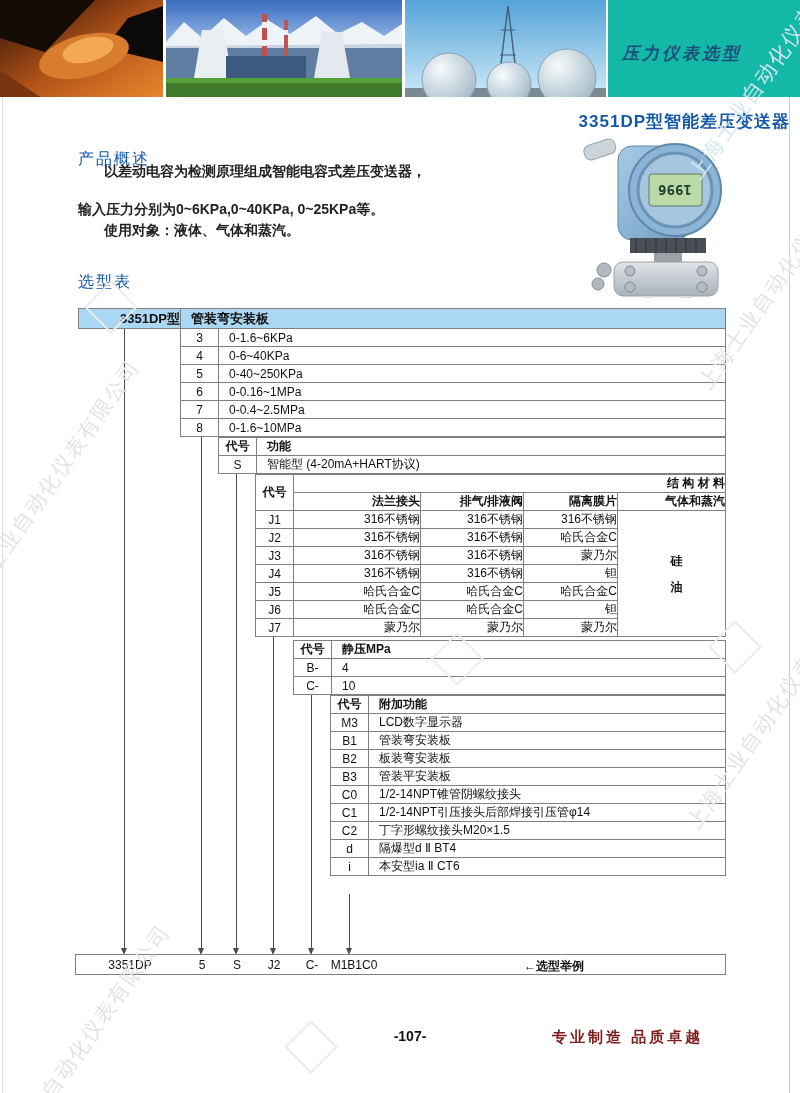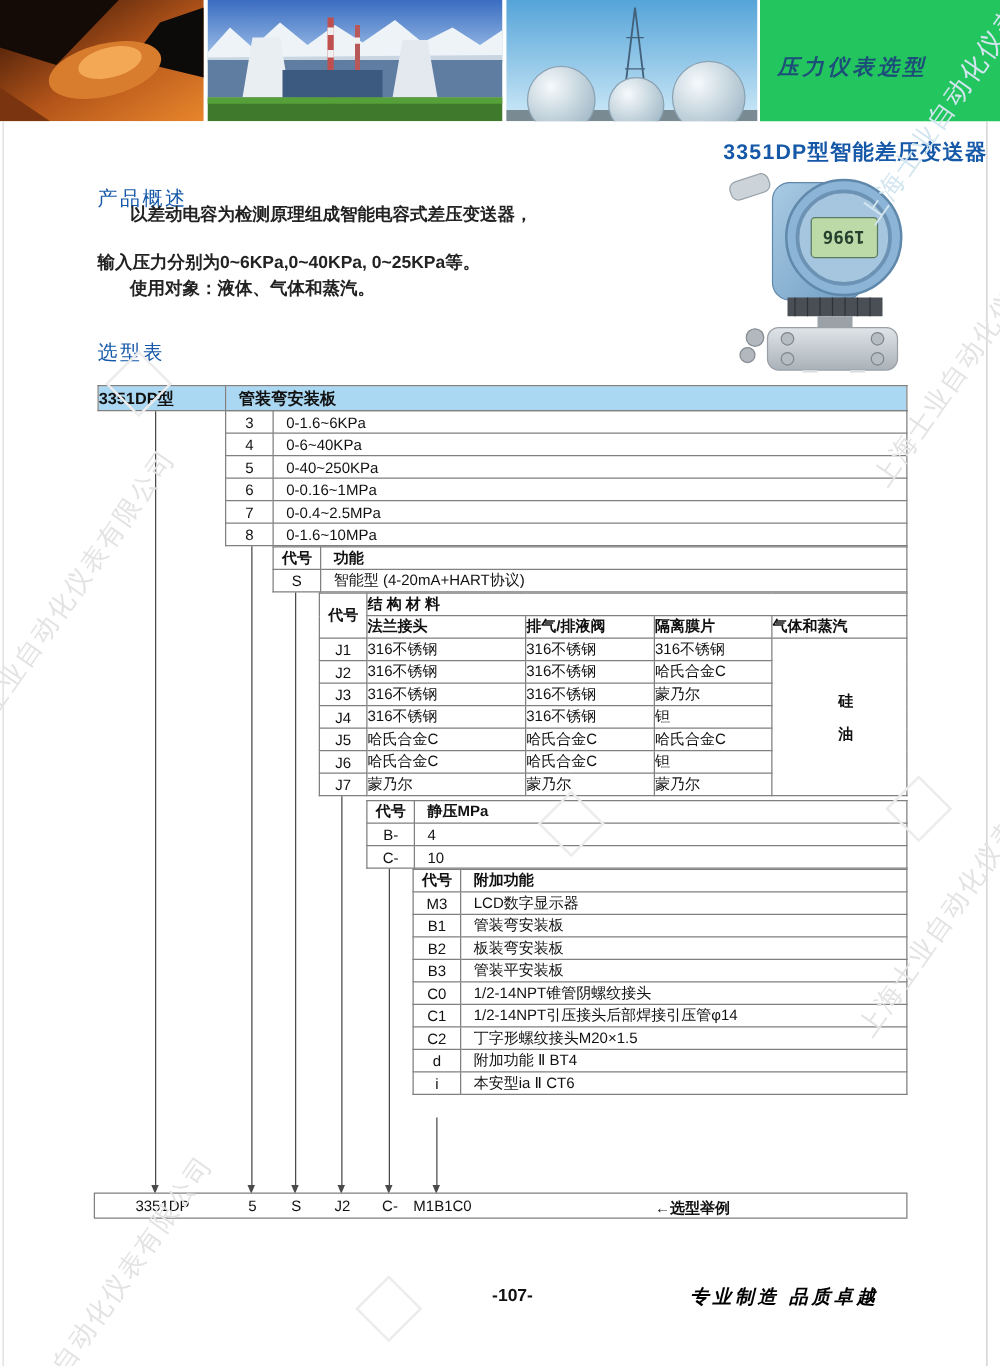--- a/index.html
+++ b/index.html
@@ -1,53 +1,53 @@
 <!DOCTYPE html>
 <html><head>
 <meta charset="utf-8">
 <style>
   html,body{margin:0;padding:0;background:#fff;}
   .page{position:relative;width:800px;height:1093px;background:#ffffff;overflow:hidden;
         font-family:"Liberation Sans","DejaVu Sans",sans-serif;color:#1c1c1c;}
   
   .banner{position:absolute;left:0;top:0;width:800px;height:97px;background:#ffffff;}
   .banner svg{position:absolute;top:0;height:97px;display:block;}
-  .banner-panel{position:absolute;left:608px;top:0;width:192px;height:97px;background:#22c55e;}
+  .banner-panel{position:absolute;left:608px;top:0;width:192px;height:97px;background:#14b8a6;}
   .banner-slogan{position:absolute;left:14px;top:42px;font-size:17px;font-weight:bold;
                  font-style:italic;color:#1d4e79;letter-spacing:3px;white-space:nowrap;}
   
   .doc-title{position:absolute;left:0;top:110px;width:790px;text-align:right;
              font-size:17px;font-weight:bold;color:#1558a8;letter-spacing:1px;}
   .sec-head{position:absolute;left:78px;font-size:16px;font-weight:normal;color:#1558a8;letter-spacing:2px;}
   .body-line{position:absolute;left:78px;width:490px;font-size:14px;font-weight:600;color:#222;}
   .indent{padding-left:26px;}
   
   table.tbl{position:absolute;border-collapse:collapse;table-layout:fixed;}
   table.tbl td{border:1px solid #808080;height:17px;font-size:12px;padding:0 0 0 10px;
                color:#111;white-space:nowrap;overflow:hidden;}
   table.tbl td.code{text-align:center;padding:0;}
   table.tbl td.lbl{font-weight:bold;}
-  table.tbl td.ctr{text-align:left;padding:0;}
+  table.tbl td.ctr{text-align:right;padding:0;}
   table.header-tbl td{height:19px;background:#aad8f2;font-weight:bold;font-size:13px;}
   td.fill-cell{text-align:center;padding:0;vertical-align:middle;font-weight:bold;}
   .fill-cell div{line-height:26px;}
   
   .conn{position:absolute;width:1px;background:#4a4a4a;}
   .arrow{position:absolute;width:0;height:0;border-left:3px solid transparent;
          border-right:3px solid transparent;border-top:7px solid #4a4a4a;}
   
   .example-box{position:absolute;left:75px;top:954px;width:649px;height:19px;
                border:1px solid #808080;font-size:12px;color:#111;}
   .ex-val{position:absolute;top:3px;transform:translateX(-50%);white-space:nowrap;}
   .ex-note{position:absolute;top:3px;left:448px;font-weight:bold;white-space:nowrap;}
   
   .page-num{position:absolute;left:375px;top:1028px;width:70px;text-align:center;
             font-size:14px;font-weight:bold;color:#111;}
   .footer-slogan{position:absolute;left:552px;top:1028px;width:190px;font-size:15px;
-                 font-weight:bold;font-style:italic;color:#000000;letter-spacing:3px;white-space:nowrap;}
+                 font-weight:bold;color:#7f1d1d;letter-spacing:3px;white-space:nowrap;}
   
   .wm{position:absolute;font-size:21px;color:#e3e3e3;white-space:nowrap;
       transform:rotate(-55deg);letter-spacing:2px;pointer-events:none;}
   .wm-diamond{position:absolute;width:34px;height:34px;border:2px solid #ececec;
               transform:rotate(45deg);pointer-events:none;}
   .edge{position:absolute;top:97px;height:996px;width:1px;}
   .edge-l{left:2px;background:#dcdcdc;}
   .edge-r{left:789px;background:#cccccc;}
   .product-img{position:absolute;left:558px;top:118px;width:180px;height:180px;}
 </style>
@@ -348,21 +348,21 @@
     <tr>
           <td class="code">C1</td>
           <td>1/2-14NPT引压接头后部焊接引压管φ14</td>
         </tr>
     <tr>
           <td class="code">C2</td>
           <td>丁字形螺纹接头M20×1.5</td>
         </tr>
     <tr>
           <td class="code">d</td>
-          <td>附加功能 Ⅱ BT4</td>
+          <td>隔爆型d Ⅱ BT4</td>
         </tr>
     <tr>
           <td class="code">i</td>
           <td>本安型ia Ⅱ CT6</td>
         </tr>
   </tbody>
     </table>
 
   <div class="conn" style="left:124px;top:329px;height:619px"></div>
   <div class="conn" style="left:201px;top:437px;height:511px"></div>

